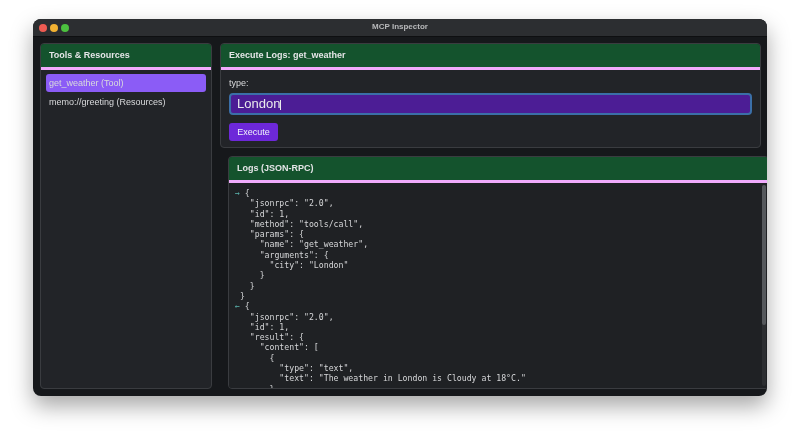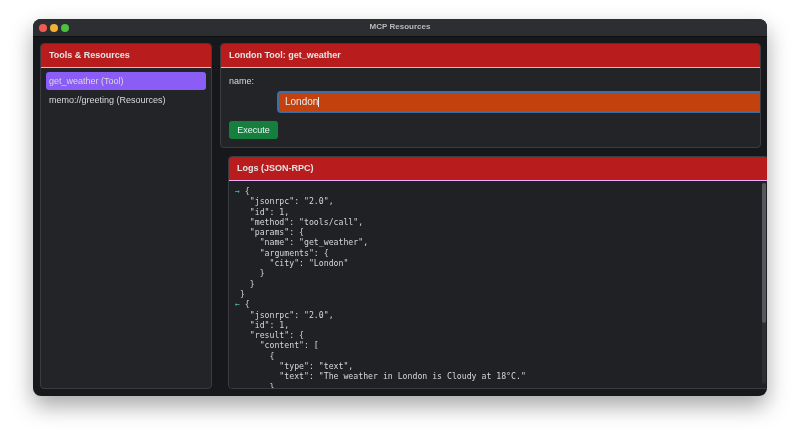--- a/index.html
+++ b/index.html
@@ -5,61 +5,61 @@
   html,body{margin:0;padding:0;}
   body{width:800px;height:436px;background:#ffffff;position:relative;overflow:hidden;font-family:"Liberation Sans",sans-serif;}
   .window{position:absolute;left:33px;top:19px;width:734px;height:377px;background:#16181b;border-radius:8px;box-shadow:0 10px 22px rgba(0,0,0,0.35);overflow:hidden;}
   .titlebar{position:absolute;left:0;top:0;right:0;height:17px;background:#2c2e31;border-bottom:1px solid #0e0f11;}
   .dot{position:absolute;top:5px;width:8px;height:8px;border-radius:50%;}
   .dot.red{left:6px;background:#ee5b52;}
   .dot.yellow{left:17px;background:#f2b232;}
   .dot.green{left:28px;background:#4cc13f;}
   .win-title{position:absolute;left:0;right:0;top:3px;text-align:center;font-size:8px;font-weight:bold;color:#b8b9bb;}
   .panel{position:absolute;background:#222428;border:1px solid #3a3c40;border-radius:4px;overflow:hidden;}
-  .panel-header{height:23px;background:#b91c1c;border-bottom:1px solid #f0abfc;font-size:9px;font-weight:bold;color:#e4e5e7;line-height:23px;padding-left:8px;}
+  .panel-header{height:23px;background:#14532d;border-bottom:3px solid #f0abfc;font-size:9px;font-weight:bold;color:#e4e5e7;line-height:23px;padding-left:8px;}
   .sidebar{left:7px;top:24px;width:170px;height:344px;}
   .sidebar-list{padding:4px 5px;}
   .sidebar-item{height:18px;line-height:18px;font-size:9px;color:#d9dadc;padding-left:3px;border-radius:3px;margin-bottom:1px;}
   .sidebar-item.active{background:#8b5cf6;}
   .exec{left:187px;top:24px;width:539px;height:103px;}
   .exec-body{padding:8px 8px;}
   .field-label{font-size:9px;color:#d9dadc;margin-bottom:5px;}
-  .text-input{height:18px;border:2px solid #3b6fa8;border-radius:4px;background:#c2410c;color:#e9eaec;font-size:10px;line-height:18px;padding-left:6px;box-sizing:content-box;width:513px;margin-left:48px;}
+  .text-input{height:18px;border:2px solid #3b6fa8;border-radius:4px;background:#4c1d95;color:#e9eaec;font-size:13px;line-height:18px;padding-left:6px;box-sizing:content-box;width:513px;}
   .caret{display:inline-block;width:1px;height:10px;background:#e9eaec;vertical-align:middle;margin-left:0;}
-  .exec-btn{margin-top:8px;width:49px;height:18px;background:#15803d;color:#f0f4fa;border-radius:3px;font-size:9px;line-height:18px;text-align:center;}
+  .exec-btn{margin-top:8px;width:49px;height:18px;background:#6d28d9;color:#f0f4fa;border-radius:3px;font-size:9px;line-height:18px;text-align:center;}
   .logs{left:195px;top:137px;width:539px;height:231px;}
   .logs-body{position:relative;height:207px;background:#1f2124;}
   .code{position:absolute;left:6px;top:5px;font-family:"DejaVu Sans Mono",monospace;font-size:8.2px;line-height:10.3px;color:#d6d7d9;white-space:pre;margin:0;}
   .arrow{color:#5bb7b0;}
   .scrollbar{position:absolute;right:2px;top:2px;width:4px;height:201px;background:#2c2e31;border-radius:2px;}
   .scroll-thumb{position:absolute;left:0;top:0;width:4px;height:140px;background:#55585c;border-radius:2px;}
 </style>
 </head>
 <body>
 
 <div class="window">
   <div class="titlebar">
     <span class="dot red"></span>
     <span class="dot yellow"></span>
     <span class="dot green"></span>
-    <div class="win-title">MCP Resources</div>
+    <div class="win-title">MCP Inspector</div>
   </div>
 
   <div class="panel sidebar">
     <div class="panel-header">Tools &amp; Resources</div>
     <div class="sidebar-list">
       <div class="sidebar-item active">get_weather (Tool)</div>
       <div class="sidebar-item">memo://greeting (Resources)</div>
     </div>
   </div>
 
   <div class="panel exec">
-    <div class="panel-header">London Tool: get_weather</div>
+    <div class="panel-header">Execute Logs: get_weather</div>
     <div class="exec-body">
-      <div class="field-label">name:</div>
+      <div class="field-label">type:</div>
       <div class="text-input"><span>London</span><span class="caret"></span></div>
       <div class="exec-btn">Execute</div>
     </div>
   </div>
 
   <div class="panel logs">
     <div class="panel-header">Logs (JSON-RPC)</div>
     <div class="logs-body">
       <pre class="code"><span class="arrow">→</span><span> {</span>
 <span>   "jsonrpc": "2.0",</span>

